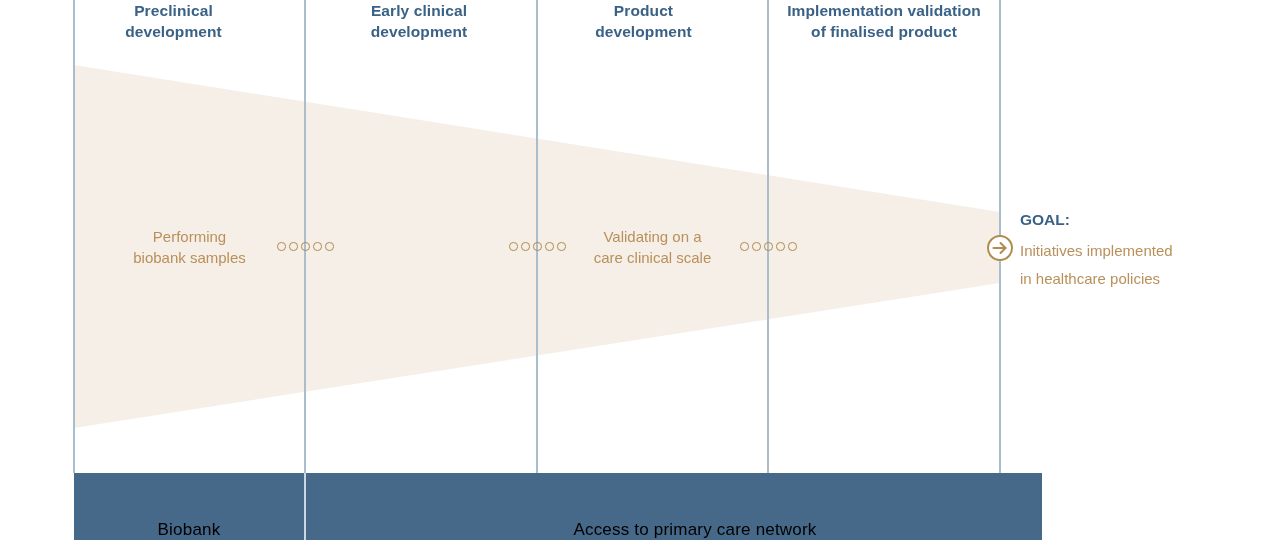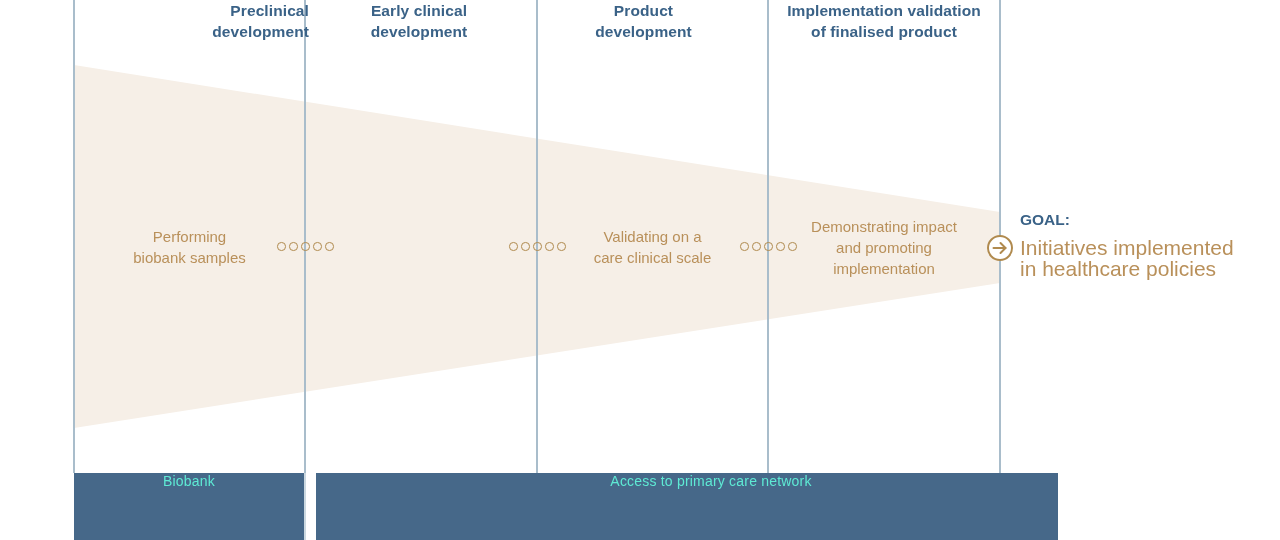--- a/index.html
+++ b/index.html
@@ -31,21 +31,21 @@
     top: 1px;
     text-align: center;
     font-weight: 700;
     font-size: 15.5px;
     line-height: 20.5px;
     color: #3a6287;
     white-space: pre-line;
     z-index: 4;
     letter-spacing: 0.1px;
   }
-  .col-header.c1 { left: 74px;  width: 235px; text-align: right; }
+  .col-header.c1 { left: 56px;  width: 235px; }
   .col-header.c2 { left: 305px; width: 228px; }
   .col-header.c3 { left: 537px; width: 213px; }
   .col-header.c4 { left: 768px; width: 232px; }
 
   .col-desc {
     position: absolute;
     text-align: center;
     font-size: 15px;
     line-height: 21px;
     color: #b9905a;
@@ -91,42 +91,42 @@
     width: 256px;
     z-index: 4;
   }
   .goal-label {
     font-weight: 700;
     font-size: 15.5px;
     line-height: 21px;
     color: #3a6287;
   }
   .goal-text {
-    font-size: 21px;
-    line-height: 21px;
+    font-size: 15px;
+    line-height: 28px;
     color: #b9905a;
     white-space: pre-line;
     margin-top: 7px;
   }
 
   .bar {
     position: absolute;
     top: 473px;
     height: 67px;
     background: #466889;
-    color: #5eead4;
-    font-size: 14px;
+    color: #000000;
+    font-size: 17px;
     display: flex;
-    align-items: flex-start;
+    align-items: flex-end;
     justify-content: center;
     z-index: 3;
     letter-spacing: 0.2px;
   }
   .bar.biobank { left: 74px;  width: 230px; }
-  .bar.access  { left: 316px; width: 694px; padding-left: 48px; }
+  .bar.access  { left: 300px; width: 694px; padding-left: 48px; }
   .bar-divider {
     position: absolute;
     left: 304px;
     top: 473px;
     width: 2px;
     height: 67px;
     background: #cbd8e0;
     z-index: 3;
   }
 </style>
@@ -151,23 +151,20 @@
 development</div>
   <div class="col-header c3">Product
 development</div>
   <div class="col-header c4">Implementation validation
 of finalised product</div>
 
   <div class="col-desc c1">Performing
 biobank samples</div>
   <div class="col-desc c3">Validating on a
 care clinical scale</div>
-  <div class="col-desc c4">Demonstrating impact
-and promoting
-implementation</div>
 
   <div class="dots d1">
     <span class="dot"></span>
       <span class="dot"></span>
       <span class="dot"></span>
       <span class="dot"></span>
       <span class="dot"></span>
   </div>
   <div class="dots d2">
     <span class="dot"></span>

